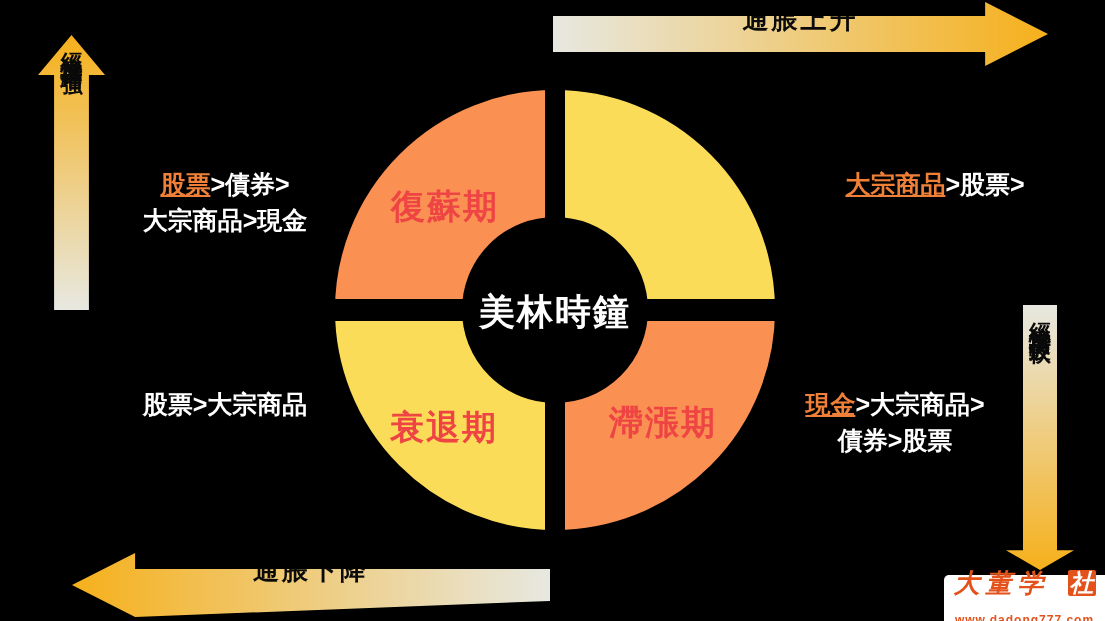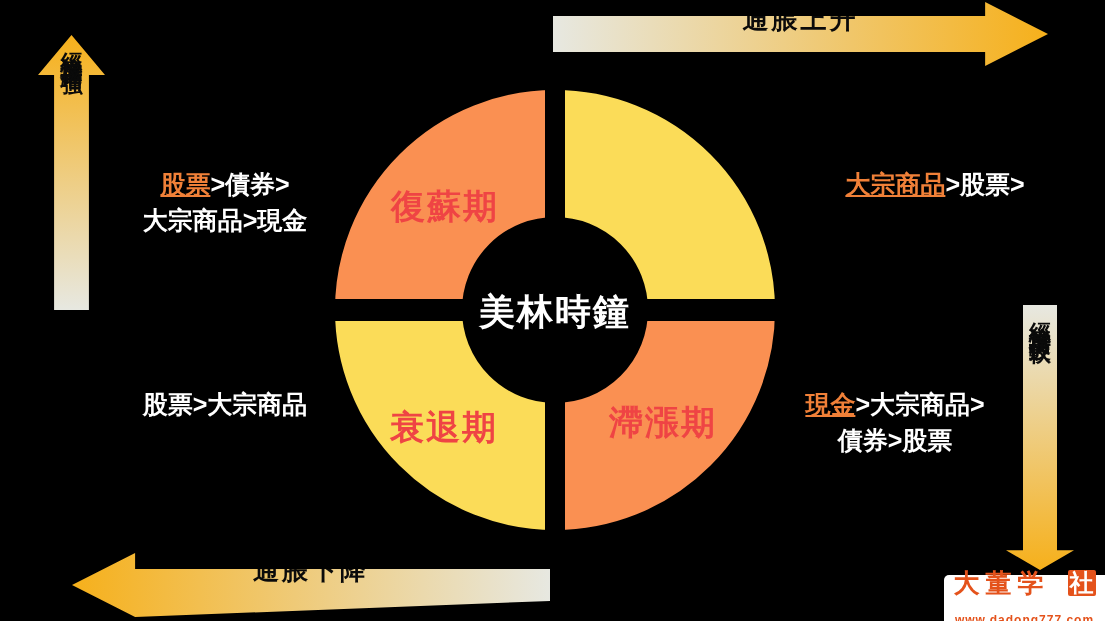--- a/index.html
+++ b/index.html
@@ -49,21 +49,21 @@
   .alloc .hl{color:#f08038;text-decoration:underline;}
   .alloc-recovery{left:110px;top:166px;}
   .alloc-overheat{left:820px;top:166px;}
   .alloc-recession{left:110px;top:386px;}
   .alloc-stagflation{left:780px;top:386px;}
   .watermark{
     position:absolute;left:944px;top:575px;width:161px;height:46px;
     background:#fff;border-radius:5px 0 0 0;z-index:5;
     display:flex;flex-direction:column;align-items:center;justify-content:center;padding-top:1px;box-sizing:border-box;
   }
-  .wm-row{display:flex;align-items:center;justify-content:center;gap:18px;line-height:1;}
+  .wm-row{display:flex;align-items:center;justify-content:center;gap:18px;line-height:1;font-style:italic;}
   .wm-prefix{color:#e4521b;font-size:26px;font-weight:bold;letter-spacing:6px;}
   .wm-suffix{
     background:#e4521b;color:#fff;font-size:24px;font-weight:bold;
     width:28px;height:26px;display:flex;align-items:center;justify-content:center;border-radius:2px;
   }
   .wm-url{color:#e4521b;font-size:12px;font-weight:bold;letter-spacing:1px;margin-top:17px;}
 </style>
 </head>
 <body>
 

